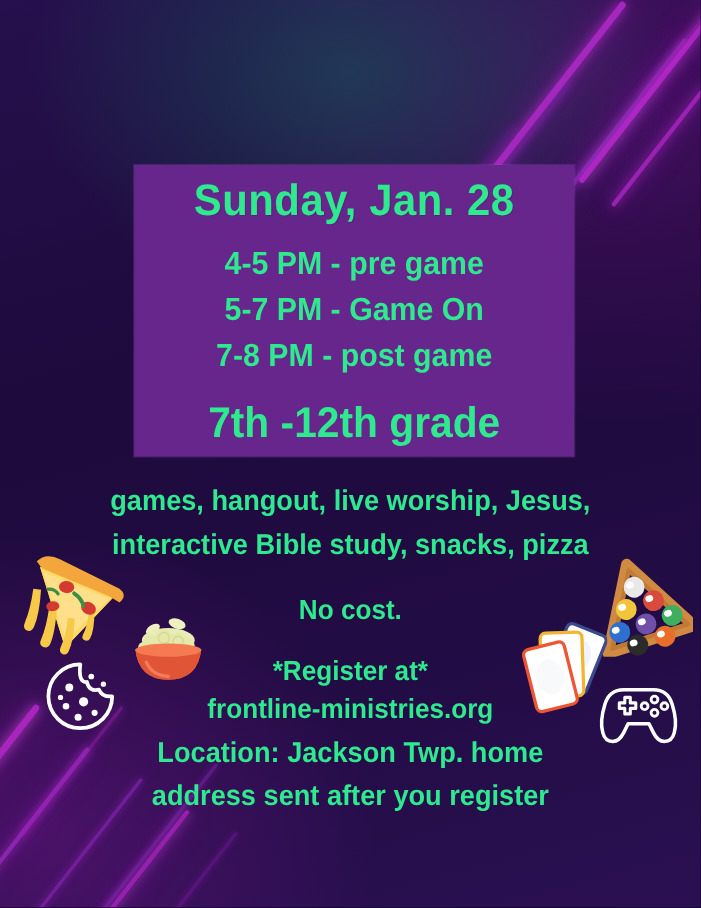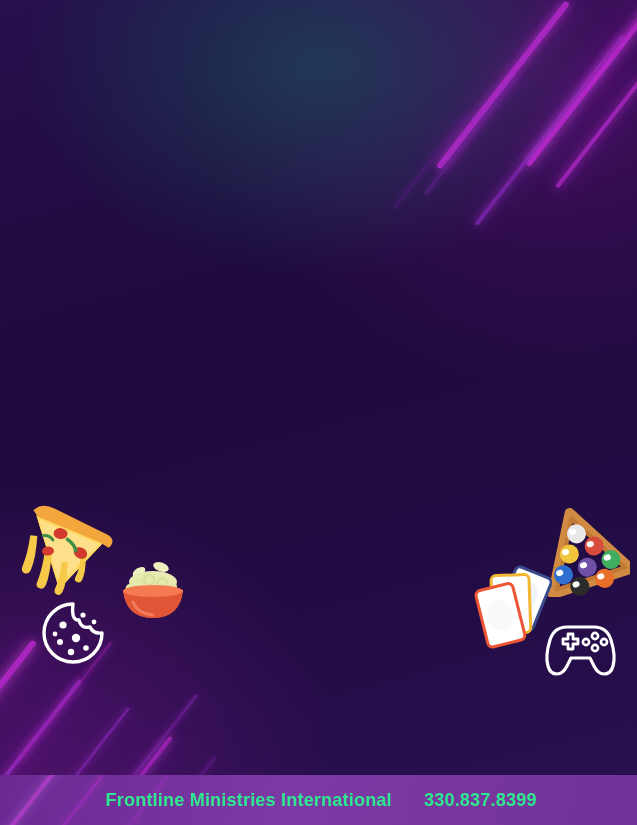--- a/index.html
+++ b/index.html
@@ -185,22 +185,40 @@
     <div class="streak" style="left:-30px; top:620px; width:6px; height:200px; background:#c62ad8; box-shadow:0 0 11px #d84ae8,0 0 28px #9b1fb0; transform:rotate(38deg); opacity:.8;"></div>
     <div class="streak" style="left:20px; top:660px; width:4px; height:190px; background:#a52ecf; box-shadow:0 0 9px #b92ad0,0 0 22px #7a1fa8; transform:rotate(38deg); opacity:.7;"></div>
     <div class="streak" style="left:75px; top:690px; width:3px; height:170px; background:#8f28c0; box-shadow:0 0 8px #a52ecf; transform:rotate(38deg); opacity:.6;"></div>
     <div class="streak" style="left:120px; top:720px; width:4px; height:160px; background:#c62ad8; box-shadow:0 0 10px #d84ae8,0 0 24px #9b1fb0; transform:rotate(38deg); opacity:.65;"></div>
     <div class="streak" style="left:-10px; top:700px; width:150px; height:3px; background:#9b1fb0; box-shadow:0 0 8px #b92ad0; transform:rotate(-52deg); opacity:.5;"></div>
     <div class="streak" style="left:60px; top:760px; width:170px; height:3px; background:#8f28c0; box-shadow:0 0 7px #a52ecf; transform:rotate(-52deg); opacity:.45;"></div>
     <div class="streak" style="left:180px; top:745px; width:3px; height:110px; background:#7a1fa8; box-shadow:0 0 7px #9b1fb0; transform:rotate(38deg); opacity:.4;"></div>
   </div>
 
 
-
-
+  <div class="panel">
+    <div class="panel-date">Sunday, Jan. 28</div>
+    <div class="panel-time">4-5 PM - pre game</div>
+    <div class="panel-time">5-7 PM - Game On</div>
+    <div class="panel-time">7-8 PM - post game</div>
+    <div class="panel-grade">7th -12th grade</div>
+  </div>
+
+  <div class="body-copy">
+    <div class="desc-line">games, hangout, live worship, Jesus,</div>
+    <div class="desc-line">interactive Bible study, snacks, pizza</div>
+    <div class="cost-line">No cost.</div>
+    <div class="register-line">*Register at*</div>
+    <div class="register-url">frontline-ministries.org</div>
+  </div>
+
+  <div class="location-block">
+    <div class="location-line">Location: Jackson Twp. home</div>
+    <div class="location-line">address sent after you register</div>
+  </div>
 
   <div class="icon icon-pizza">
     <svg viewBox="0 0 112 108" width="112" height="108">
       <g transform="rotate(14 56 50)">
         <path d="M20 20 L92 30 L60 86 Z" fill="#f7c948"></path>
         <path d="M20 20 L92 30 L60 86 Z" fill="#ffd966"></path>
         <path d="M16 16 Q22 6 36 9 L95 22 Q104 26 98 34 L88 31 L22 21 Z" fill="#f2a63b"></path>
         <path d="M24 24 L88 33 L59 80 Z" fill="#ffe08a"></path>
         <path d="M26 40 q4 22 2 34 q-1 6 -6 5 q-4 -1 -3 -7 q2 -12 0 -31z" fill="#f7c948"></path>
         <path d="M44 52 q4 24 2 34 q-1 5 -6 4 q-4 -1 -3 -6 q2 -12 0 -31z" fill="#f7c948"></path>
@@ -308,23 +326,14 @@
     <svg viewBox="0 0 75 60" width="75" height="60">
       <path d="M24 10 h27 q13 0 17 13 q5 16 2 26 q-2 8 -9 8 q-6 0 -10 -8 l-4 -8 h-19 l-4 8 q-4 8 -10 8 q-7 0 -9 -8 q-3 -10 2 -26 q4 -13 17 -13 z" fill="none" stroke="#ffffff" stroke-width="3.2" stroke-linejoin="round"></path>
       <path d="M20 22 h5 v-5 h5 v5 h5 v5 h-5 v5 h-5 v-5 h-5 z" fill="none" stroke="#ffffff" stroke-width="2.8" stroke-linejoin="round"></path>
       <circle cx="52" cy="19" r="3.1" fill="none" stroke="#ffffff" stroke-width="2.6"></circle>
       <circle cx="61" cy="25" r="3.1" fill="none" stroke="#ffffff" stroke-width="2.6"></circle>
       <circle cx="52" cy="31" r="3.1" fill="none" stroke="#ffffff" stroke-width="2.6"></circle>
       <circle cx="43" cy="25" r="3.1" fill="none" stroke="#ffffff" stroke-width="2.6"></circle>
     </svg>
   </div>
 
-  <div class="footer">
-    <div class="streak" style="left:30px; top:-30px; width:4px; height:110px; background:#d84ae8; box-shadow:0 0 10px #e66ef0; transform:rotate(38deg); opacity:.55; z-index:1;"></div>
-    <div class="streak" style="left:78px; top:-20px; width:3px; height:100px; background:#b92ad0; box-shadow:0 0 8px #c62ad8; transform:rotate(38deg); opacity:.45; z-index:1;"></div>
-    <div class="streak" style="left:140px; top:-10px; width:3px; height:90px; background:#a52ecf; box-shadow:0 0 7px #b92ad0; transform:rotate(38deg); opacity:.35; z-index:1;"></div>
-    <div class="footer-inner">
-      <span class="footer-name">Frontline Ministries International</span>
-      <span class="footer-phone">330.837.8399</span>
-    </div>
-  </div>
 
 </div>
 
 </body></html>

